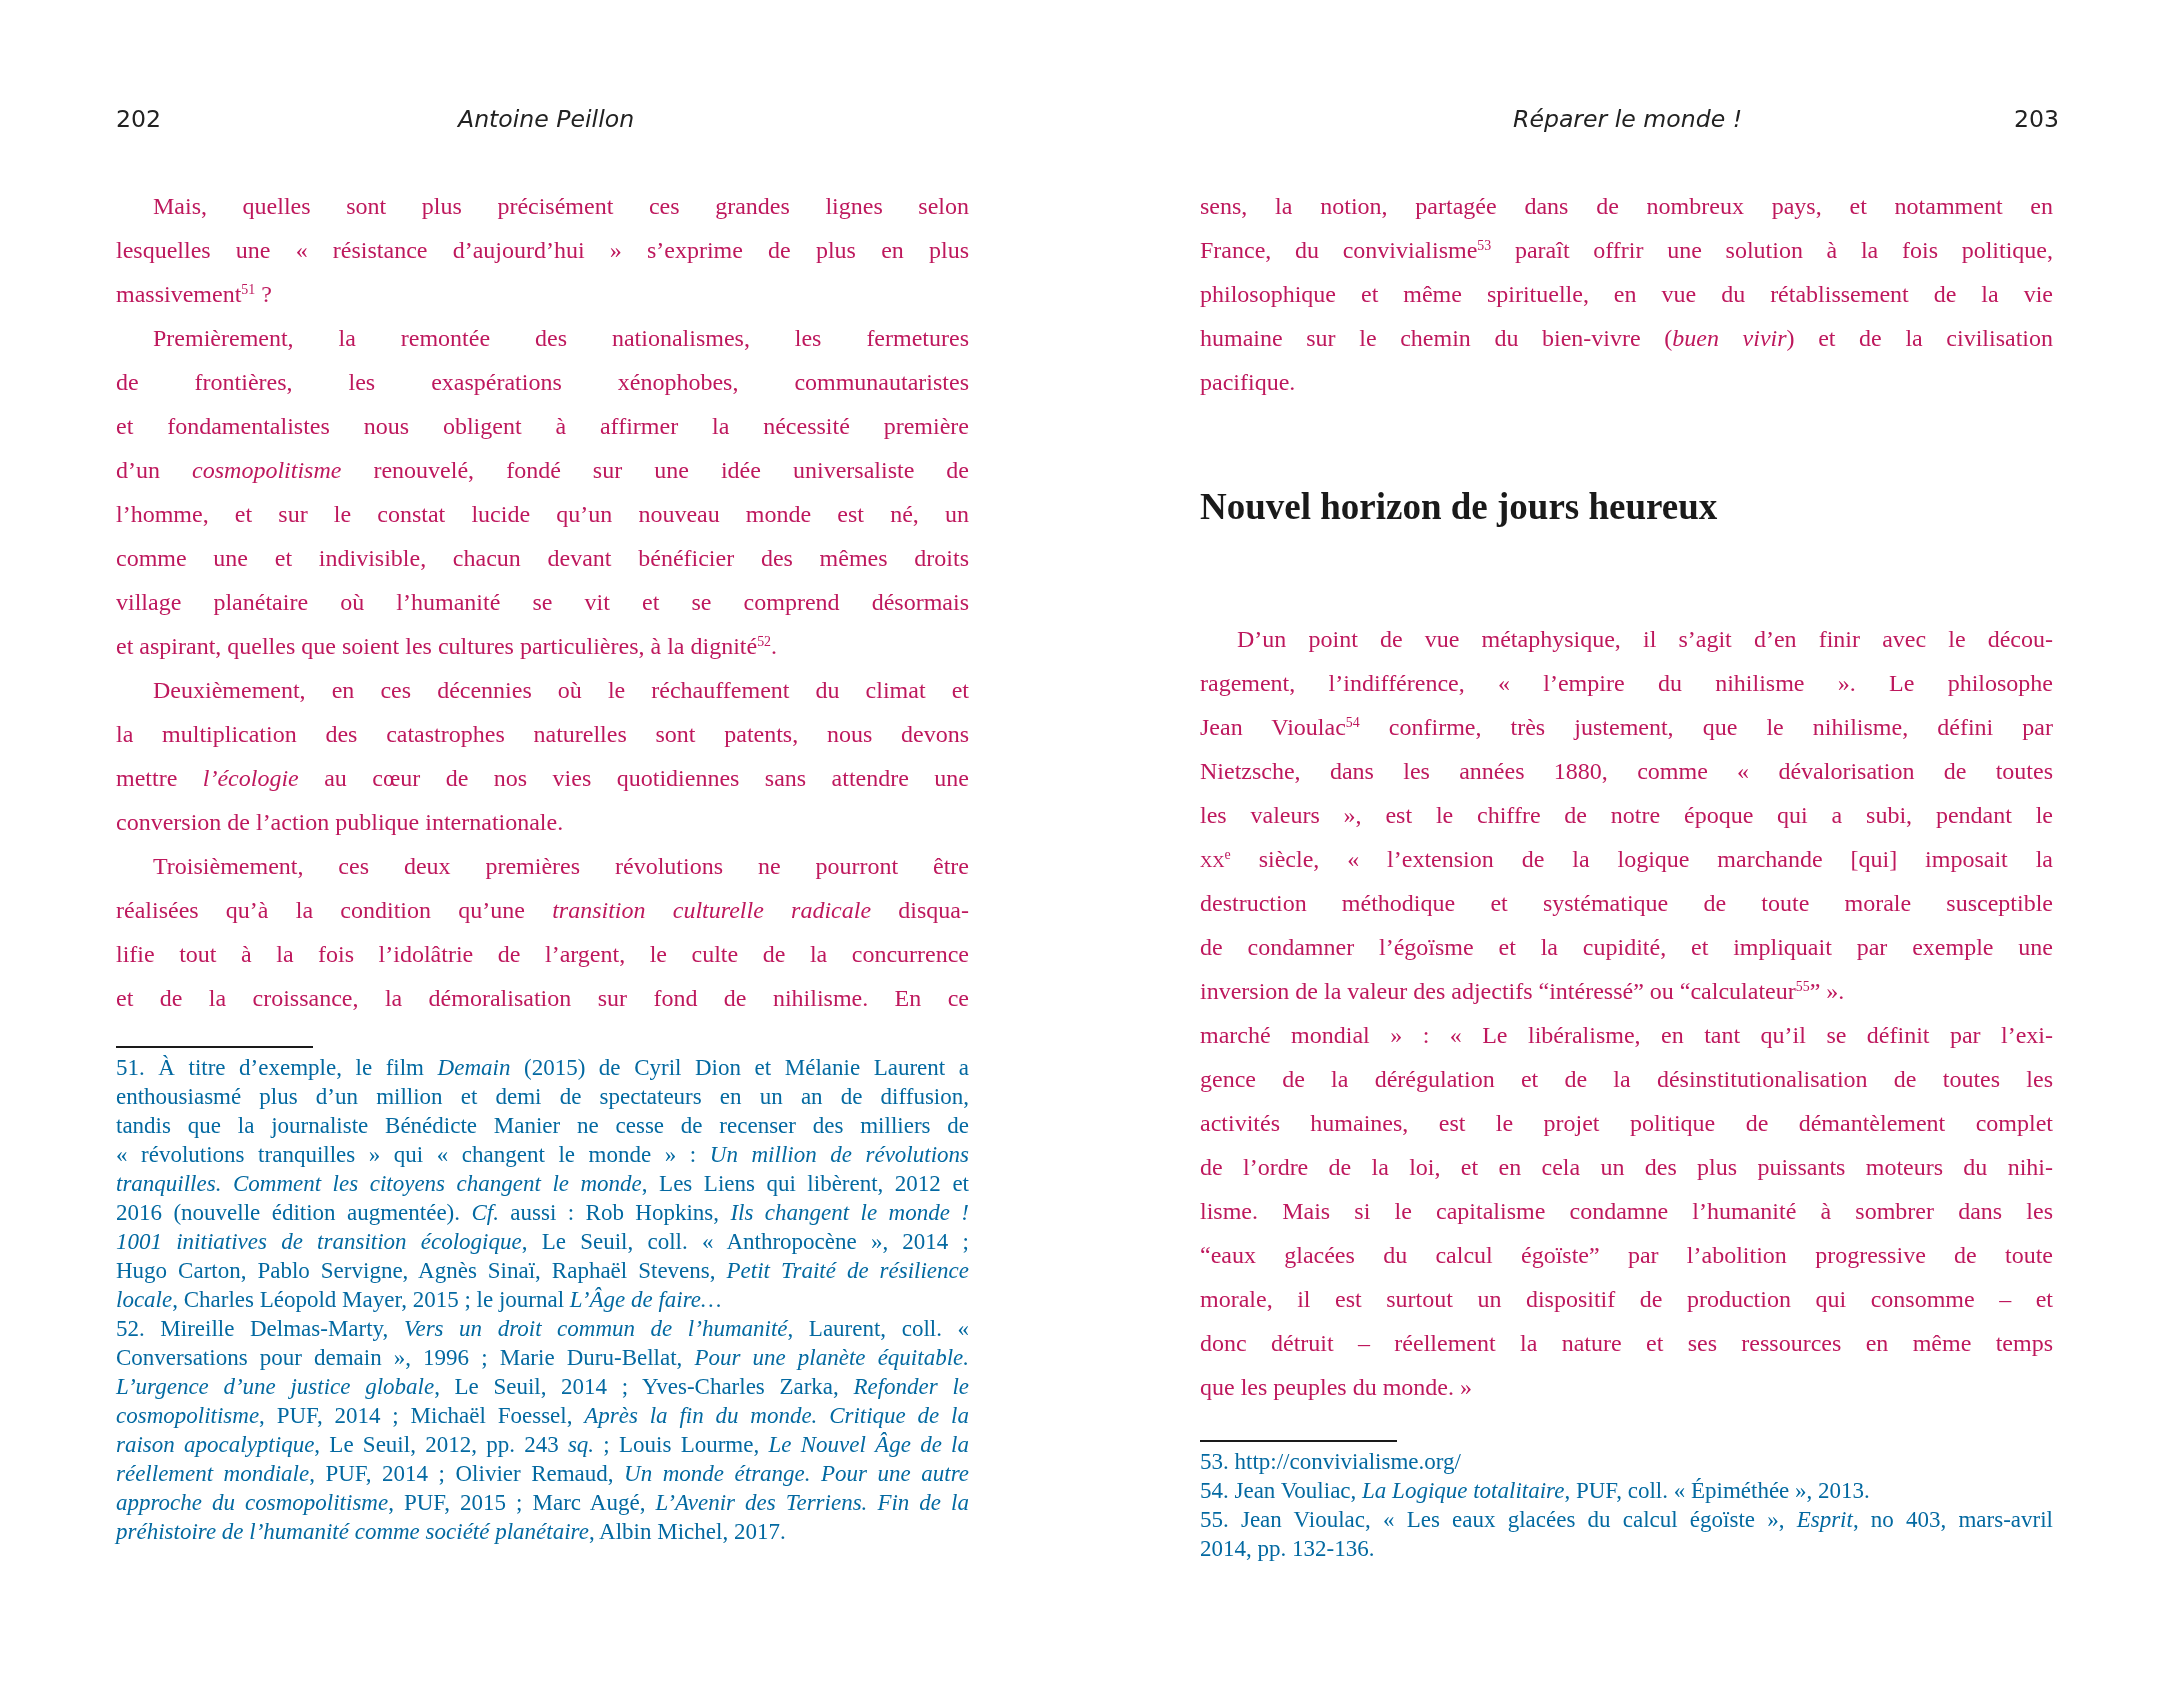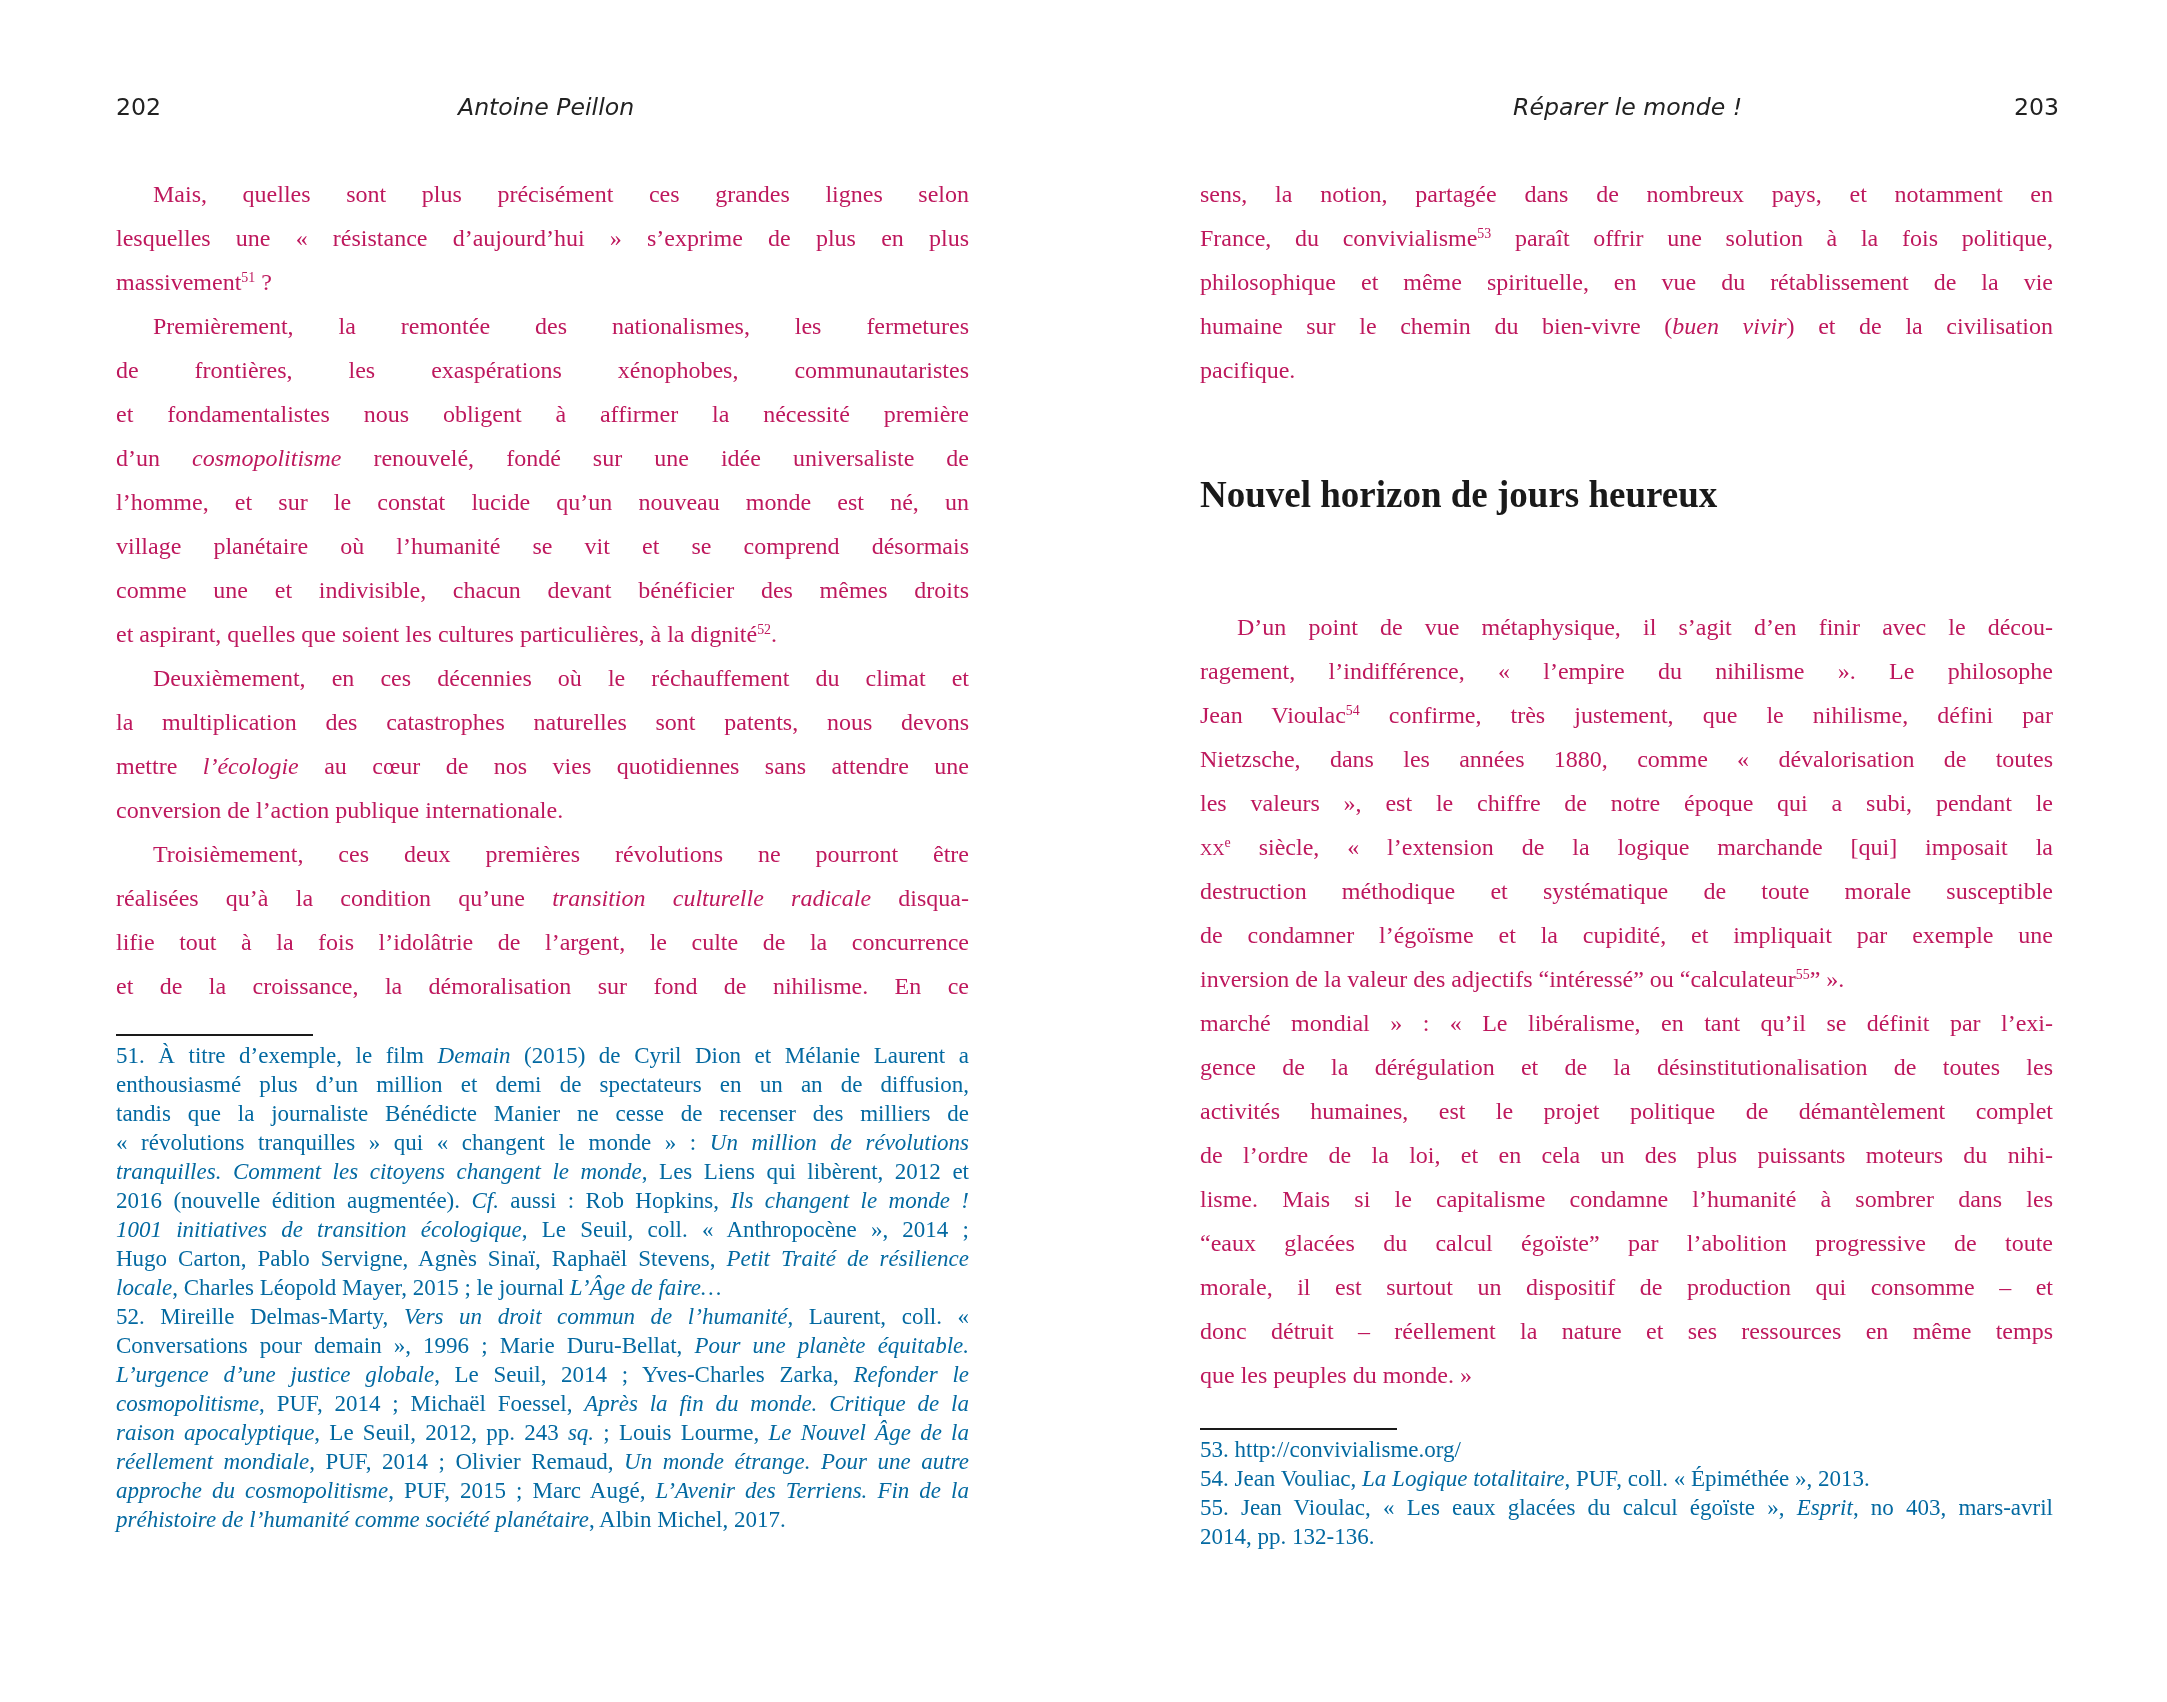--- a/index.html
+++ b/index.html
@@ -1,17 +1,17 @@
 <!DOCTYPE html>
 <html><head>
 <meta charset="utf-8">
 <style>
   html, body { margin:0; padding:0; background:#ffffff; }
   body { width:2167px; height:1702px; position:relative; overflow:hidden; color:#1a1a1a; }
-  .page { position:absolute; top:0; height:1449px; width:1084px; }
+  .page { position:absolute; top:12px; height:1449px; width:1084px; }
   .page.left { left:0; }
   .page.right { left:1084px; }
   .runhead { position:absolute; top:93px; font-family:"DejaVu Sans", sans-serif; font-size:23.6px; color:#222; }
   .runhead .num { position:absolute; top:0; font-style:normal; }
   .runhead .title { position:absolute; top:0; font-style:italic; white-space:nowrap; }
   .body { position:absolute; font-family:"Liberation Serif", serif; font-size:24px; color:#be185d; }
   .line { height:44px; line-height:44px; white-space:nowrap; }
   .line.j { text-align:justify; text-align-last:justify; }
   .line.l { text-align:left; }
   .line.ind { text-indent:37px; }
@@ -33,22 +33,22 @@
   </div>
   <div class="body" style="left:116px; top:172px; width:853px;">
       <div class="line j ind"><span>Mais, quelles sont plus précisément ces grandes lignes selon</span></div>
       <div class="line j"><span>lesquelles une « résistance d’aujourd’hui » s’exprime de plus en plus</span></div>
       <div class="line l"><span>massivement</span><sup>51</sup><span> ?</span></div>
       <div class="line j ind"><span>Premièrement, la remontée des nationalismes, les fermetures</span></div>
       <div class="line j"><span>de frontières, les exaspérations xénophobes, communautaristes</span></div>
       <div class="line j"><span>et fondamentalistes nous obligent à affirmer la nécessité première</span></div>
       <div class="line j"><span>d’un </span><i>cosmopolitisme</i><span> renouvelé, fondé sur une idée universaliste de</span></div>
       <div class="line j"><span>l’homme, et sur le constat lucide qu’un nouveau monde est né, un</span></div>
+      <div class="line j"><span>comme une et indivisible, chacun devant bénéficier des mêmes droits</span></div>
       <div class="line j"><span>village planétaire où l’humanité se vit et se comprend désormais</span></div>
-      <div class="line j"><span>comme une et indivisible, chacun devant bénéficier des mêmes droits</span></div>
       <div class="line l"><span>et aspirant, quelles que soient les cultures particulières, à la dignité</span><sup>52</sup><span>.</span></div>
       <div class="line j ind"><span>Deuxièmement, en ces décennies où le réchauffement du climat et</span></div>
       <div class="line j"><span>la multiplication des catastrophes naturelles sont patents, nous devons</span></div>
       <div class="line j"><span>mettre </span><i>l’écologie</i><span> au cœur de nos vies quotidiennes sans attendre une</span></div>
       <div class="line l"><span>conversion de l’action publique internationale.</span></div>
       <div class="line j ind"><span>Troisièmement, ces deux premières révolutions ne pourront être</span></div>
       <div class="line j"><span>réalisées qu’à la condition qu’une </span><i>transition culturelle radicale</i><span> disqua-</span></div>
       <div class="line j"><span>lifie tout à la fois l’idolâtrie de l’argent, le culte de la concurrence</span></div>
       <div class="line j"><span>et de la croissance, la démoralisation sur fond de nihilisme. En ce</span></div>
     </div>

